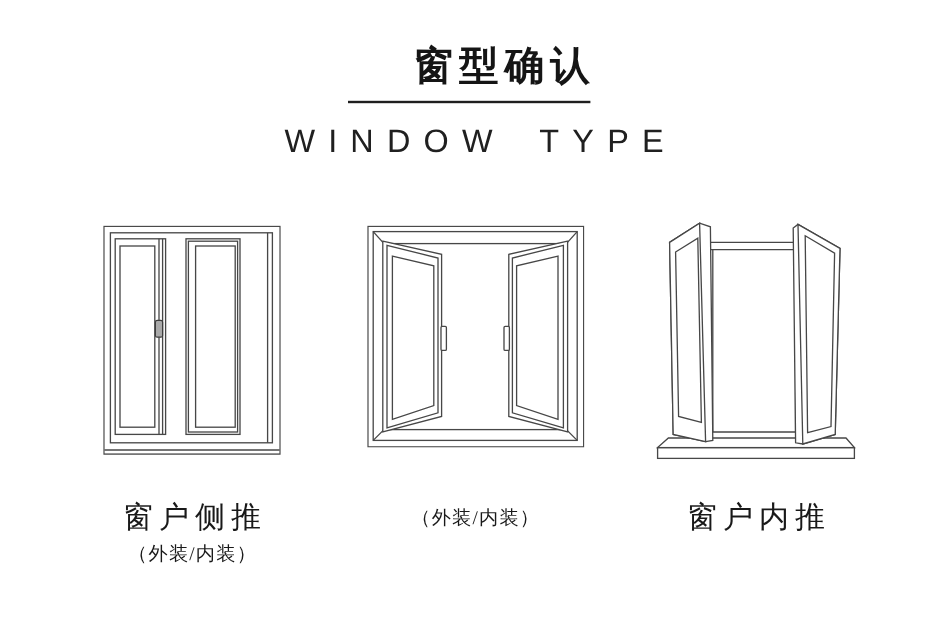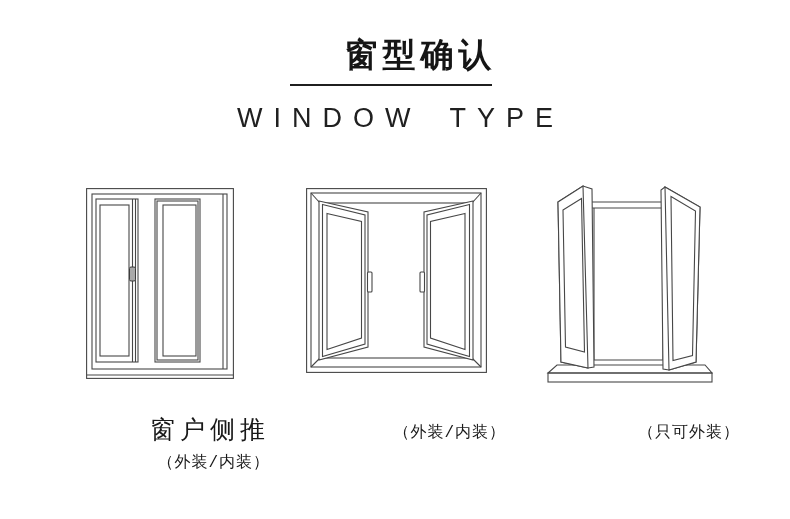--- a/index.html
+++ b/index.html
@@ -18,22 +18,22 @@
     position:absolute;top:103px;left:0;width:790px;text-align:center;
     font-size:27px;font-weight:400;letter-spacing:11px;text-indent:11px;
     word-spacing:10px;color:#202020;
   }
   .fig{position:absolute;}
   .fig svg{display:block;}
   .diagram-line{stroke:#474747;stroke-width:1.1;fill:none;}
   .diagram-fill{stroke:#474747;stroke-width:1.1;fill:#ffffff;}
   .handle{fill:#a9a9a9;stroke:#3d3d3d;stroke-width:1;}
   .caption-block{
-    position:absolute;top:417px;width:220px;text-align:right;
-    font-family:Liberation Mono, monospace;color:#191919;
+    position:absolute;top:417px;width:220px;text-align:center;
+    font-family:Liberation Serif, serif;color:#191919;
   }
   .caption{font-size:25px;letter-spacing:5px;text-indent:5px;line-height:30px;}
   .note{font-size:16px;letter-spacing:1px;text-indent:1px;margin-top:4px;line-height:24px;}
   .cap-1{left:50px;}
   .cap-2{left:286px;}
   .cap-3{left:520px;}
 </style>
 </head>
 <body>
 
@@ -119,16 +119,16 @@
   </div>
 
   <div class="caption-block cap-1">
     <div class="caption">窗户侧推</div>
     <div class="note">（外装/内装）</div>
   </div>
   <div class="caption-block cap-2">
     <div class="note">（外装/内装）</div>
   </div>
   <div class="caption-block cap-3">
-    <div class="note">（只可外装）</div>
+    <div class="caption">窗户内推</div>
   </div>
 
 </div>
 
 </body></html>

